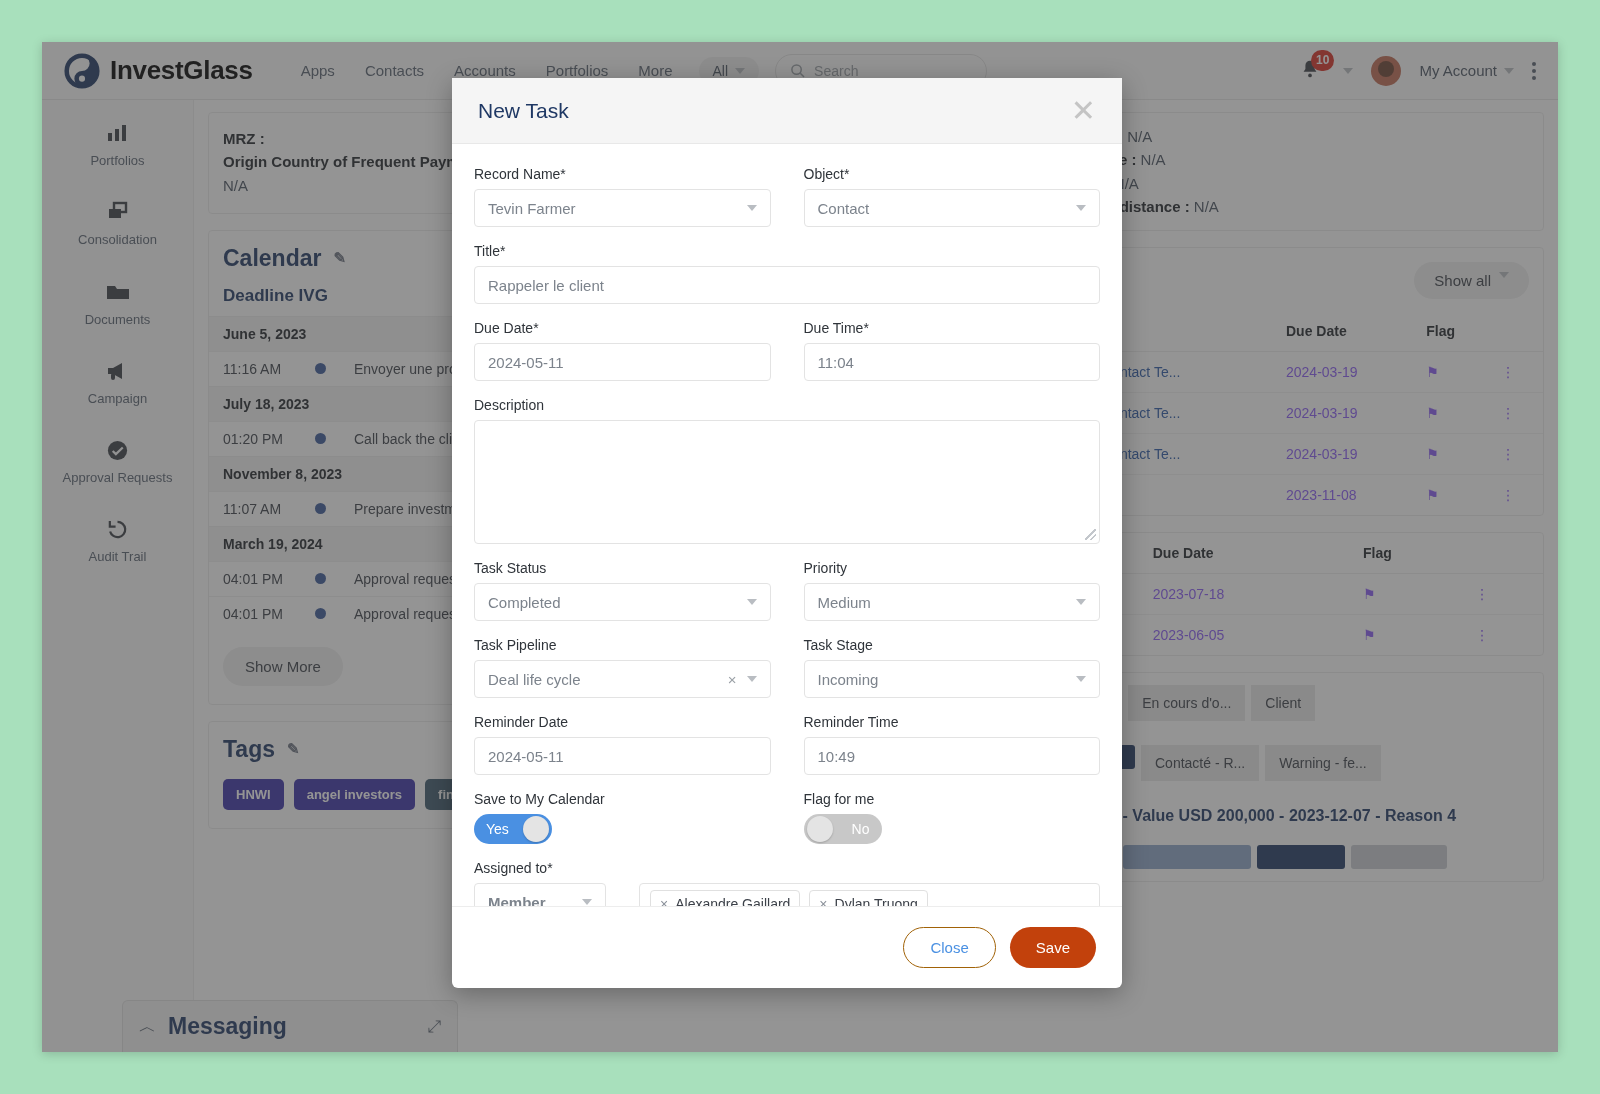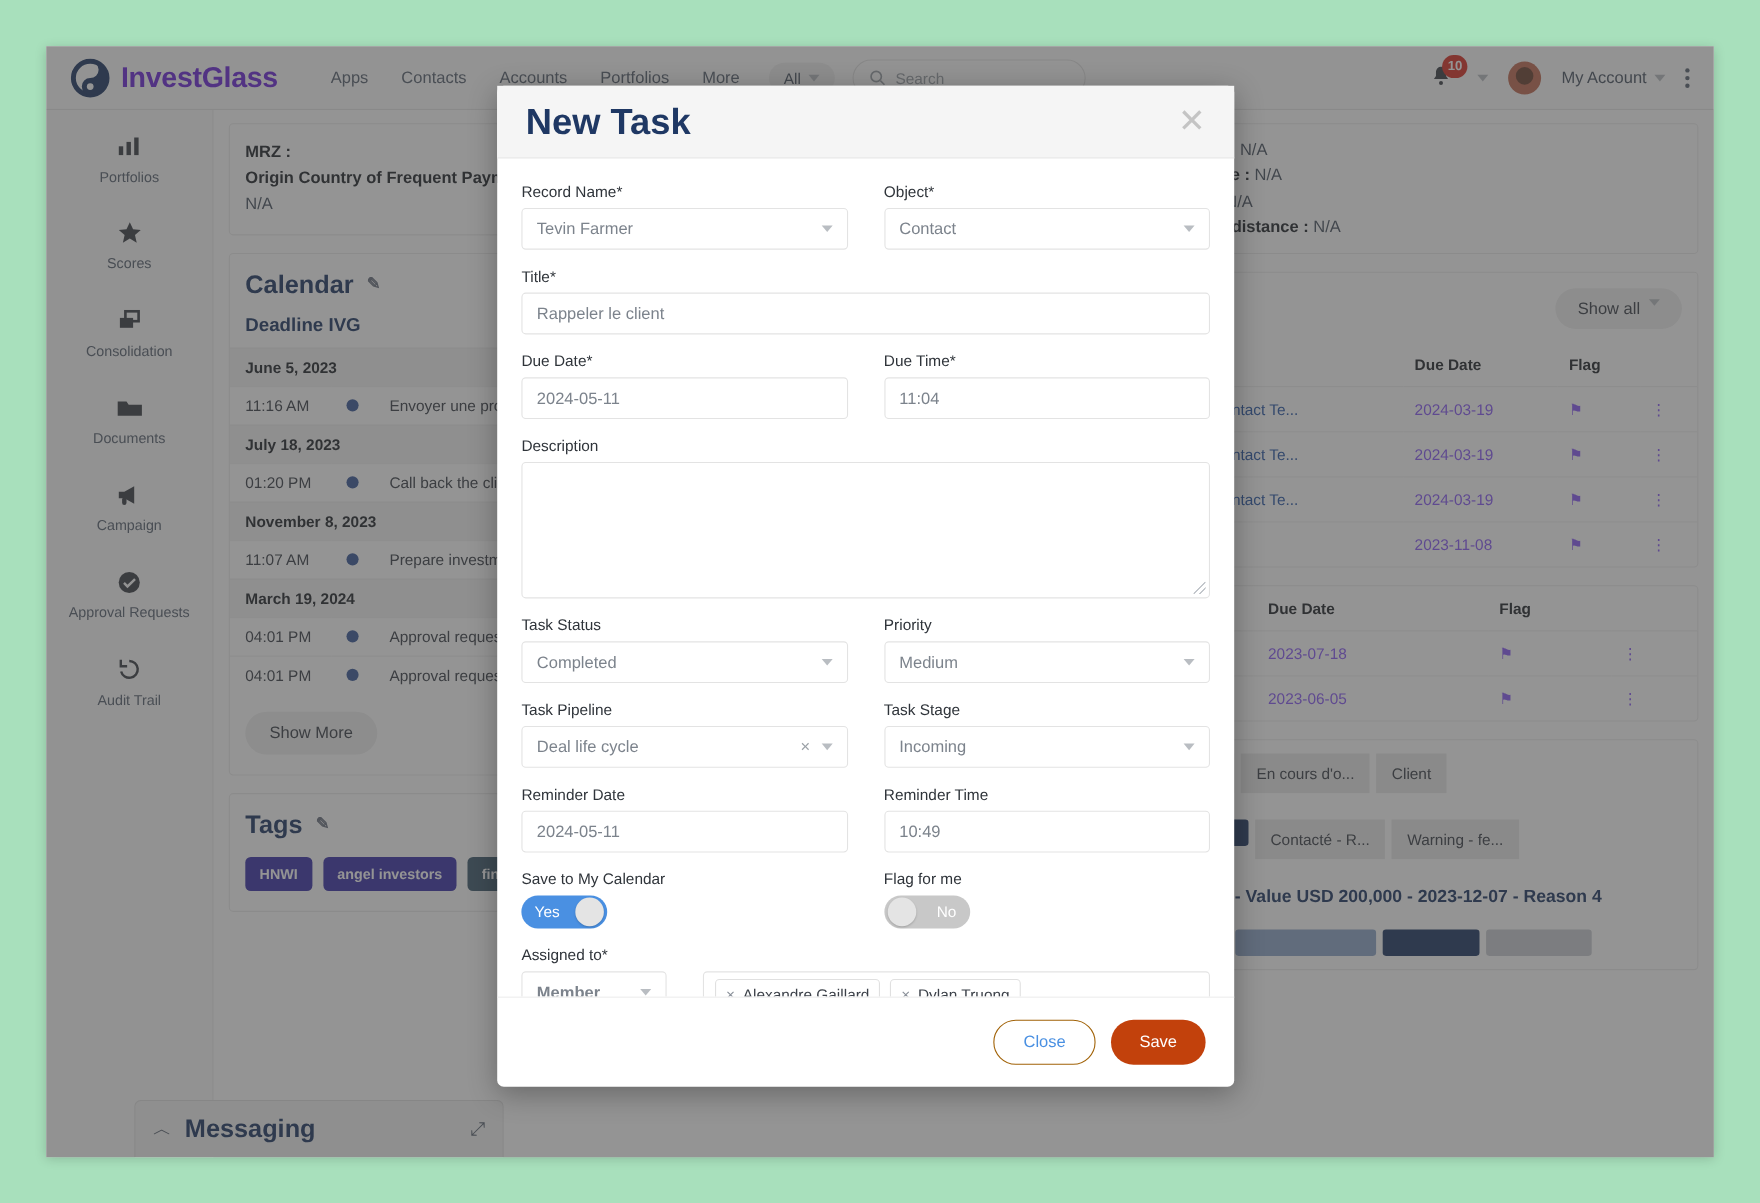--- a/index.html
+++ b/index.html
@@ -23,21 +23,21 @@
   }
 
   
   .navbar{
     position:absolute; left:0; top:0; width:100%; height:58px;
     background:#fdfdfd; border-bottom:1px solid #e6e6e6;
     display:flex; align-items:center; padding:0 22px;
   }
   .brand{ display:flex; align-items:center; gap:10px; }
   .brand-logo{ width:36px; height:36px; }
-  .brand-name{ font-size:26px; font-weight:700; color:#6d28d9; letter-spacing:-.3px; }
+  .brand-name{ font-size:26px; font-weight:700; color:#000000; letter-spacing:-.3px; }
   .nav-links{ display:flex; align-items:center; gap:30px; margin-left:48px; }
   .nav-link{ font-size:15px; color:#5a6472; }
   .nav-all{
     margin-left:26px; font-size:14px; color:#4b5563;
     background:#f0f0f0; border-radius:16px; padding:6px 14px;
     display:flex; align-items:center; gap:7px;
   }
   .nav-search{
     margin-left:16px; width:212px; height:34px; border:1px solid #e2e2e2;
     border-radius:18px; display:flex; align-items:center; gap:9px; padding:0 14px;
@@ -146,21 +146,21 @@
   .modal{
     position:absolute; left:452px; top:78px; width:670px; height:910px;
     background:#fff; border-radius:6px; z-index:60;
     box-shadow:0 6px 26px rgba(0,0,0,.30);
     display:flex; flex-direction:column;
   }
   .modal-head{
     height:66px; background:#f5f5f5; border-bottom:1px solid #e8e8e8;
     display:flex; align-items:center; padding:0 26px; flex:none;
   }
-  .modal-title{ font-size:33px; font-weight:700; color:#1f3864;text-align:right; }
+  .modal-title{ font-size:21px; font-weight:400; color:#1f3864;text-align:right; }
   .modal-x{ margin-left:auto; color:#c4c4c4; font-size:30px; line-height:1; font-weight:400;}
   .modal-body{ flex:1; padding:22px 22px 10px; overflow:hidden; }
   .modal-foot{
     height:82px; border-top:1px solid #ededed; flex:none;
     display:flex; align-items:center; justify-content:flex-end; gap:14px; padding:0 26px;
   }
   .btn-close{
     border:1px solid #a16207; color:#4a90e2; background:#fff;
     border-radius:22px; padding:11px 26px; font-size:15px;
   }
@@ -279,28 +279,20 @@
   <div class="rail">
     <div class="rail-item">
       <div class="rail-ico">
         <svg width="22" height="18" viewBox="0 0 22 18">
             <rect x="1" y="9" width="4" height="8" fill="#3b3f46"></rect>
             <rect x="8" y="5" width="4" height="12" fill="#3b3f46"></rect>
             <rect x="15" y="1" width="4" height="16" fill="#3b3f46"></rect>
           </svg>
       </div>
       <div class="rail-label">Portfolios</div>
-    </div>
-    <div class="rail-item">
-      <div class="rail-ico">
-        <svg width="24" height="24" viewBox="0 0 24 24">
-            <path d="M12 2l3 6.5 7 .6-5.3 4.6 1.6 6.9L12 16.9 5.7 20.6l1.6-6.9L2 9.1l7-.6z" fill="#3b3f46"></path>
-          </svg>
-      </div>
-      <div class="rail-label">Scores</div>
     </div>
     <div class="rail-item">
       <div class="rail-ico">
         <svg width="24" height="22" viewBox="0 0 24 22">
             <rect x="8" y="2" width="12" height="9" fill="none" stroke="#3b3f46" stroke-width="2.4"></rect>
             <rect x="3" y="8" width="12" height="9" fill="#3b3f46"></rect>
           </svg>
       </div>
       <div class="rail-label">Consolidation</div>
     </div>

